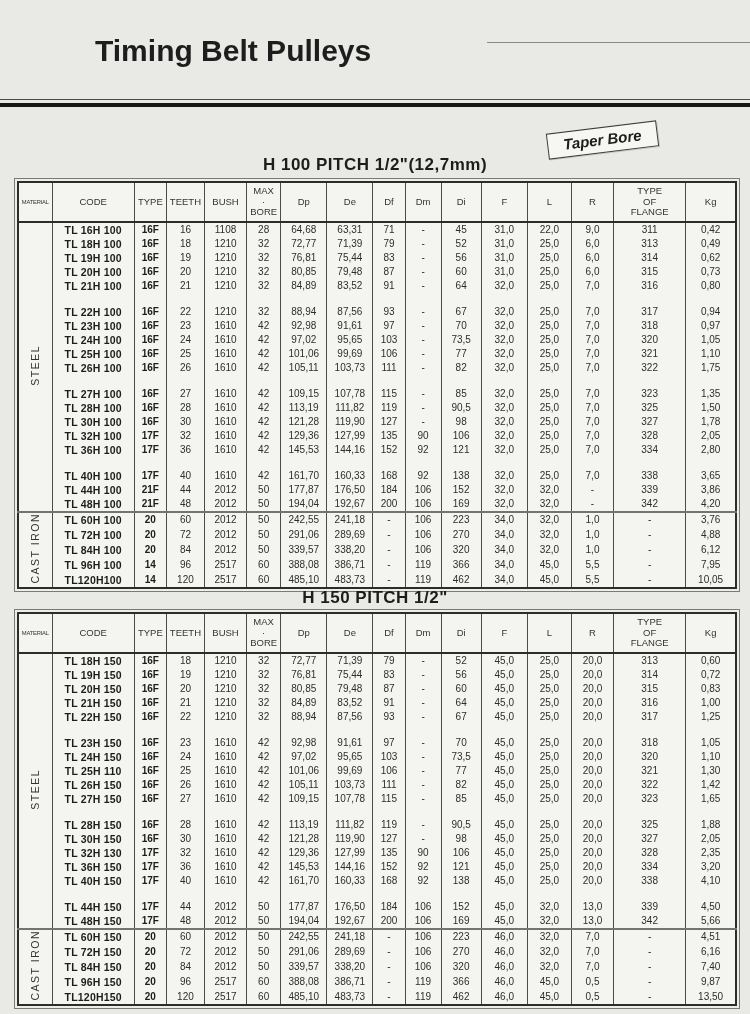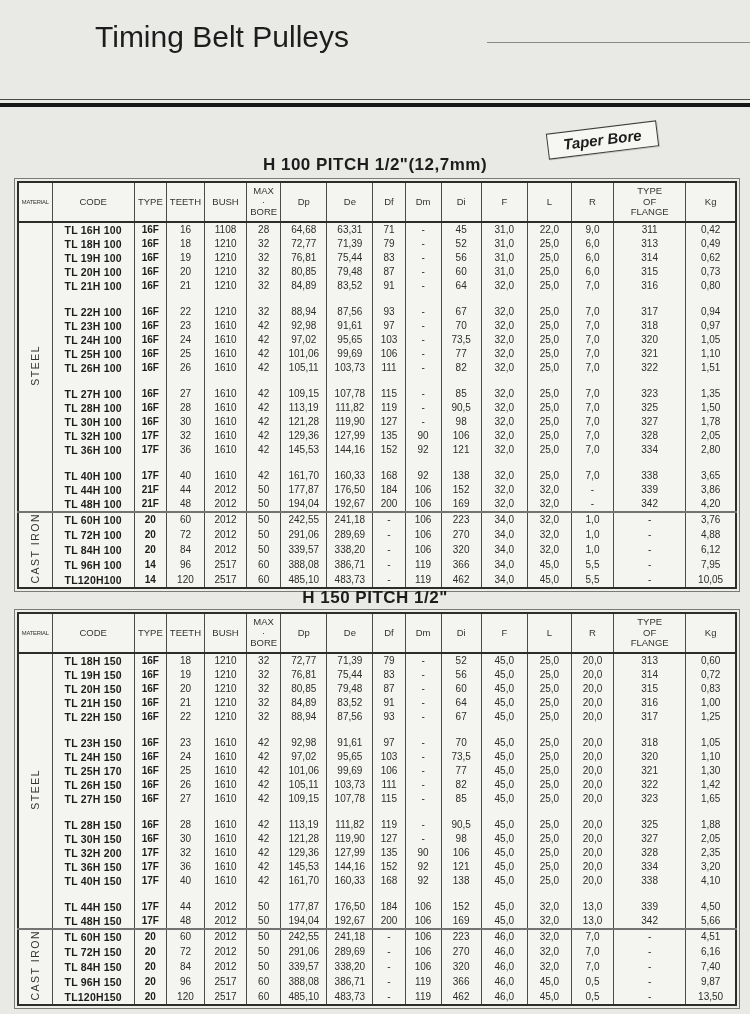--- a/index.html
+++ b/index.html
@@ -8,22 +8,22 @@
     background:#e9e9e5;
     font-family:"Liberation Sans", sans-serif;
     color:#222;
     position:relative;
     overflow:hidden;
   }
   .page{position:absolute;inset:0;}
 
   
   .title-block{
-    position:absolute;left:95px;top:20px;
-    font-weight:normal;font-size:30px;line-height:34px;
+    position:absolute;left:95px;top:34px;
+    font-weight:bold;font-size:30px;line-height:34px;
     color:#1d1d1d;letter-spacing:0px;
   }
   .model{
     position:absolute;right:10px;top:50px;
     font-weight:bold;font-size:37px;color:#1a1a1a;
     letter-spacing:1px;
   }
   .topright-line{
     position:absolute;left:487px;right:0;top:42px;
     border-top:1px solid #8a8a86;
@@ -354,21 +354,21 @@
             <td>42</td>
             <td>105,11</td>
             <td>103,73</td>
             <td>111</td>
             <td>-</td>
             <td>82</td>
             <td>32,0</td>
             <td>25,0</td>
             <td>7,0</td>
             <td>322</td>
-            <td>1,51</td>
+            <td>1,75</td>
           </tr>
           <tr class="gap">
             <td></td>
             <td></td>
             <td></td>
             <td></td>
             <td></td>
             <td></td>
             <td></td>
             <td></td>
@@ -796,21 +796,21 @@
             <td>103</td>
             <td>-</td>
             <td>73,5</td>
             <td>45,0</td>
             <td>25,0</td>
             <td>20,0</td>
             <td>320</td>
             <td>1,10</td>
           </tr>
           <tr>
-            <td class="code">TL 25H 170</td>
+            <td class="code">TL 25H 110</td>
             <td class="type">16F</td>
             <td>25</td>
             <td>1610</td>
             <td>42</td>
             <td>101,06</td>
             <td>99,69</td>
             <td>106</td>
             <td>-</td>
             <td>77</td>
             <td>45,0</td>
@@ -898,21 +898,21 @@
             <td>127</td>
             <td>-</td>
             <td>98</td>
             <td>45,0</td>
             <td>25,0</td>
             <td>20,0</td>
             <td>327</td>
             <td>2,05</td>
           </tr>
           <tr>
-            <td class="code">TL 32H 200</td>
+            <td class="code">TL 32H 130</td>
             <td class="type">17F</td>
             <td>32</td>
             <td>1610</td>
             <td>42</td>
             <td>129,36</td>
             <td>127,99</td>
             <td>135</td>
             <td>90</td>
             <td>106</td>
             <td>45,0</td>

